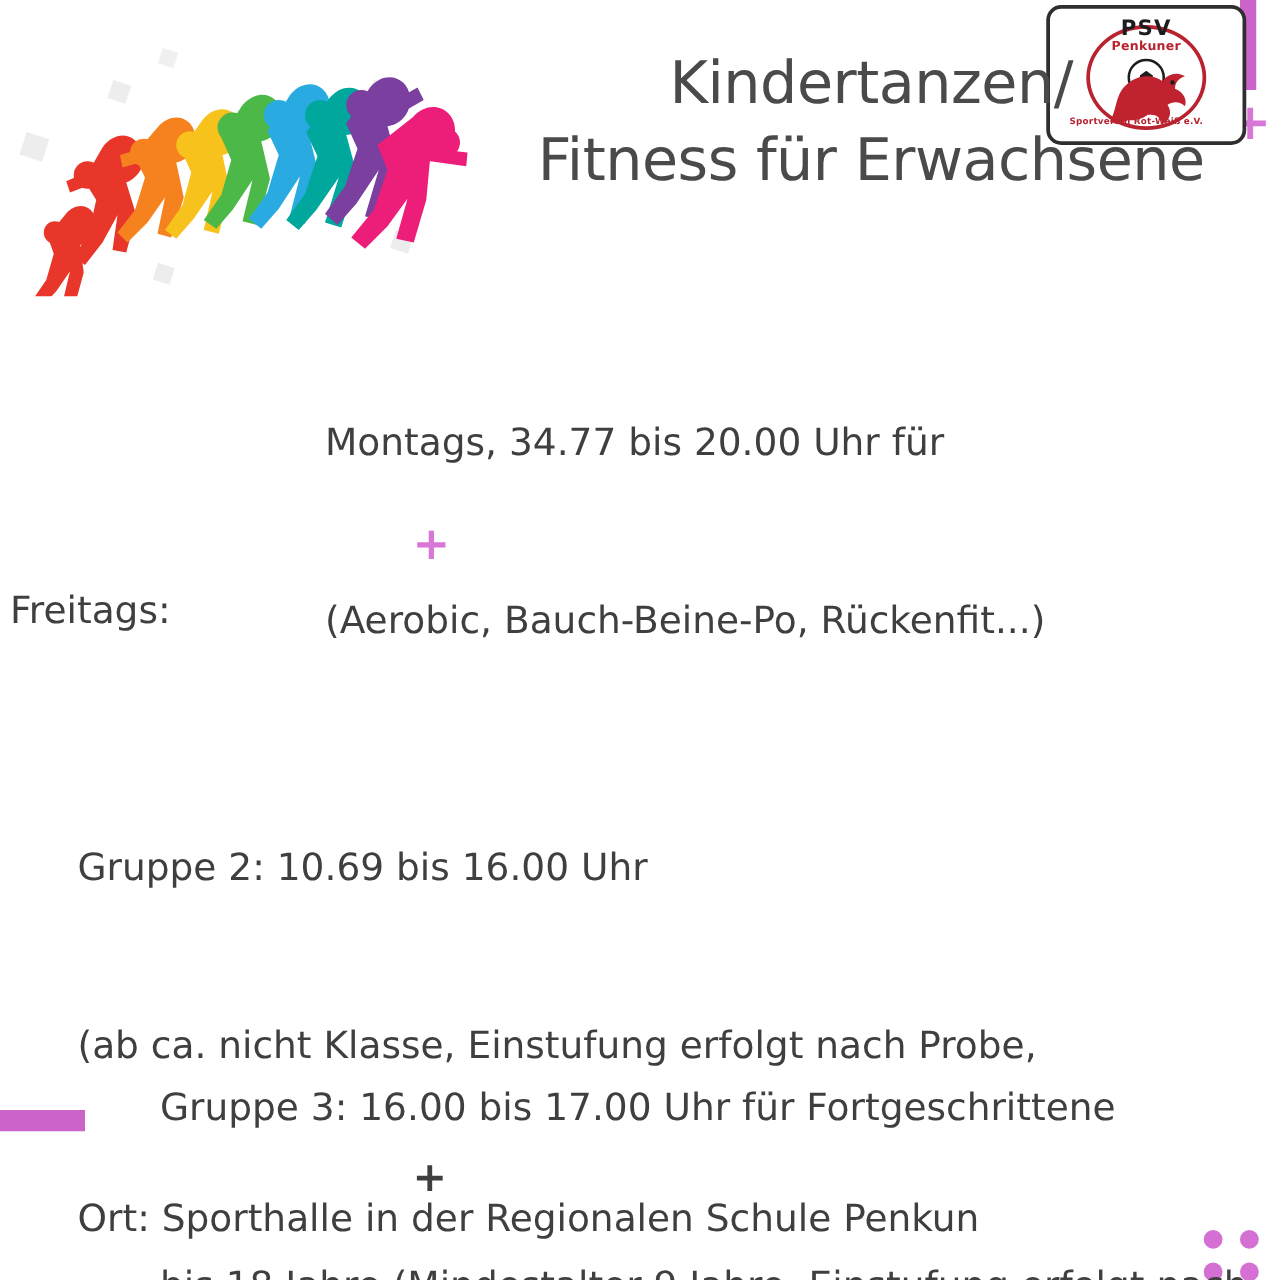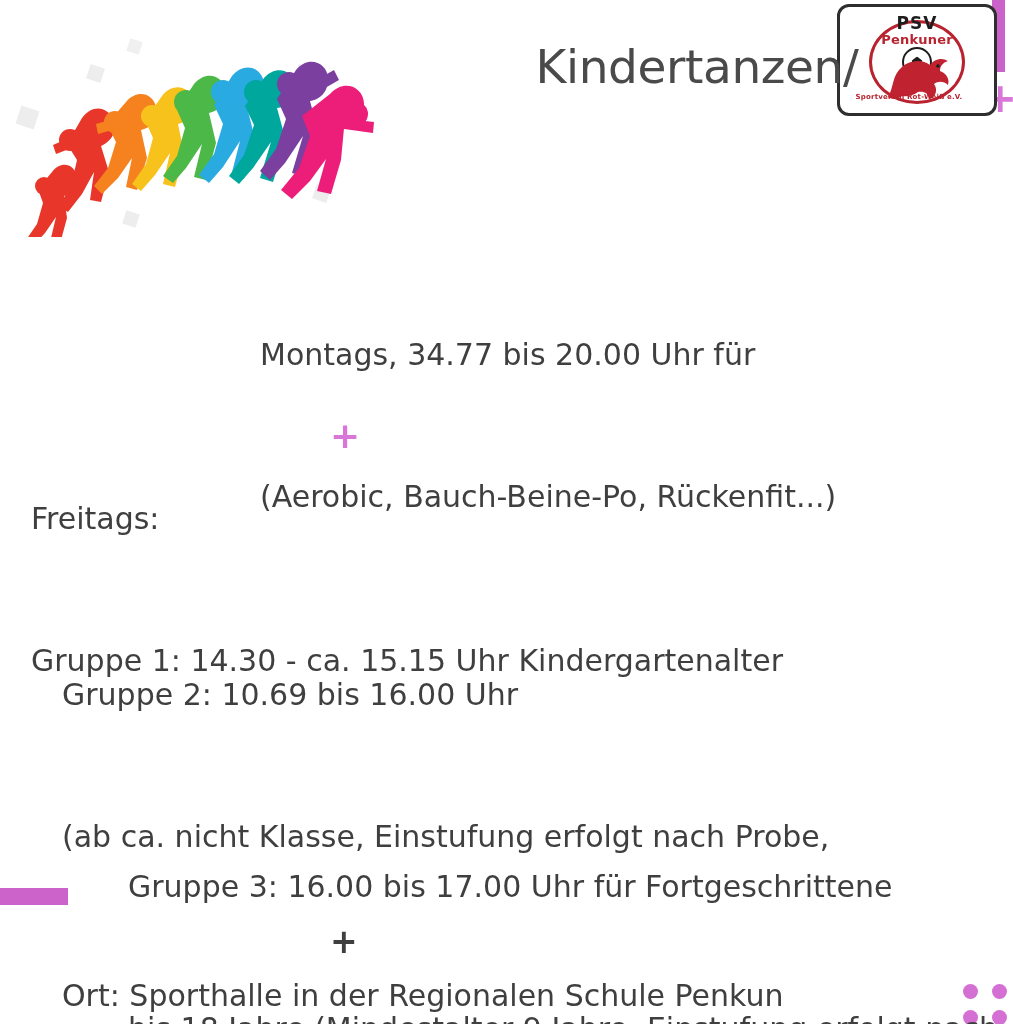--- a/index.html
+++ b/index.html
@@ -101,21 +101,21 @@
     font-weight: 700;
     color: #1d1d1d;
     letter-spacing: 1px;
   }
   .logo-arc {
     position: absolute;
     left: 0;
     right: 0;
     top: 25px;
     text-align: center;
-    font-size: 13px;
+    font-size: 10px;
     font-weight: 700;
     color: #b8232f;
     letter-spacing: 0.2px;
   }
   .logo-arc-bottom {
     position: absolute;
     left: 0;
     right: 16px;
     bottom: 12px;
     text-align: center;
@@ -164,24 +164,24 @@
 
   
   .txt {
     position: absolute;
     font-size: 30px;
     line-height: 1.58;
     color: #3f3f3f;
     white-space: pre;
   }
   .blk-erw   { left: 260px; top: 236px; }
-  .blk-frei  { left: 8px;   top: 400px; margin-left: 23px; }
+  .blk-frei  { left: 8px;   top: 370px; }
   .blk-g2    { left: 62px;  top: 576px; }
   .blk-g3    { left: 128px; top: 768px; }
-  .blk-ort   { left: 62px;  top: 972px; }
+  .blk-ort   { left: 62px;  top: 952px; }
 
   .plus-center {
     position: absolute;
     left: 330px;
     top: 922px;
     font-size: 33px;
     font-weight: 700;
     color: #3f3f3f;
   }
 </style>
@@ -273,30 +273,30 @@
           <path d="M8 46 C14 36 12 24 22 16 C30 9 42 8 50 14 C54 8 62 6 68 10 C62 12 60 16 60 20 C66 22 70 28 68 34 C64 30 58 30 54 33 C58 38 56 46 50 48 C48 42 44 40 38 41 C34 44 28 46 22 45 C18 48 12 49 8 46 Z" fill="#c0232f"></path>
           <circle cx="58" cy="15" r="1.8" fill="#1d1d1d"></circle>
         </svg>
       </div>
       <div class="logo-arc-bottom">Sportverein Rot-Weiß e.V.</div>
     </div>
   </div>
 
   <div class="title">
     <span class="line">Kindertanzen/</span>
+    <span class="line">Fitness für Erwachsene</span>
   </div>
 
   <div class="txt blk-erw">
     <div>Montags, 34.77 bis 20.00 Uhr für</div>
     <div>(Aerobic, Bauch-Beine-Po, Rückenfit...)</div>
   </div>
 
   <div class="txt blk-frei">
     <div>Freitags:</div>
-    <div>Gruppe 1: 14.30 - ca. 15.15 Uhr Kindergartenalter</div>
   </div>
 
   <div class="txt blk-g2">
     <div>Gruppe 2: 10.69 bis 16.00 Uhr</div>
     <div>(ab ca. nicht Klasse, Einstufung erfolgt nach Probe,</div>
   </div>
 
   <div class="txt blk-g3">
     <div>Gruppe 3: 16.00 bis 17.00 Uhr für Fortgeschrittene</div>
     <div>bis 18 Jahre (Mindestalter 9 Jahre, Einstufung erfolgt nach</div>

